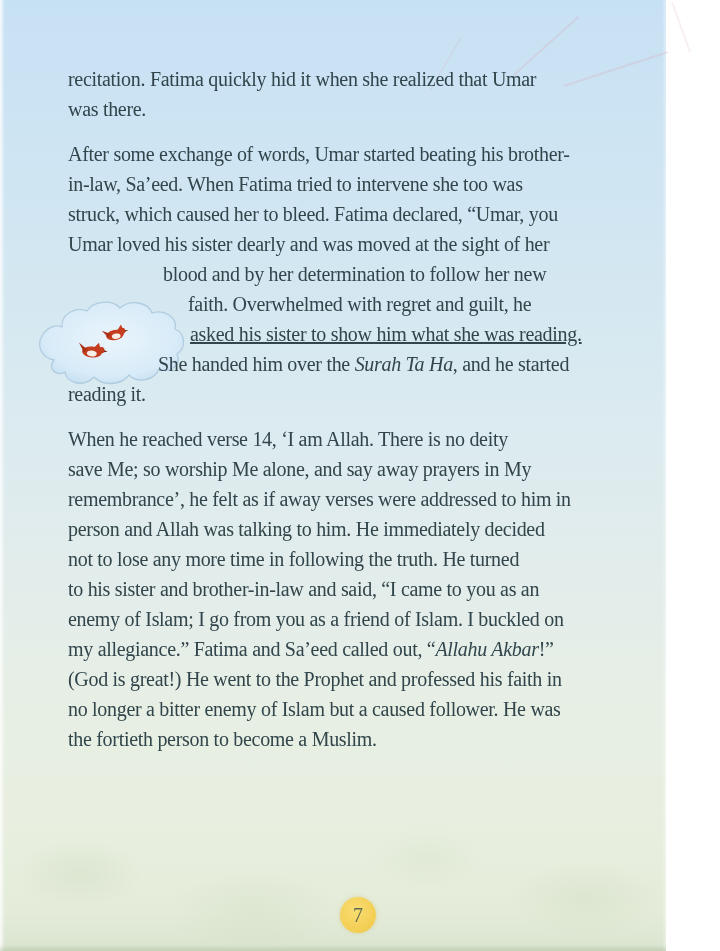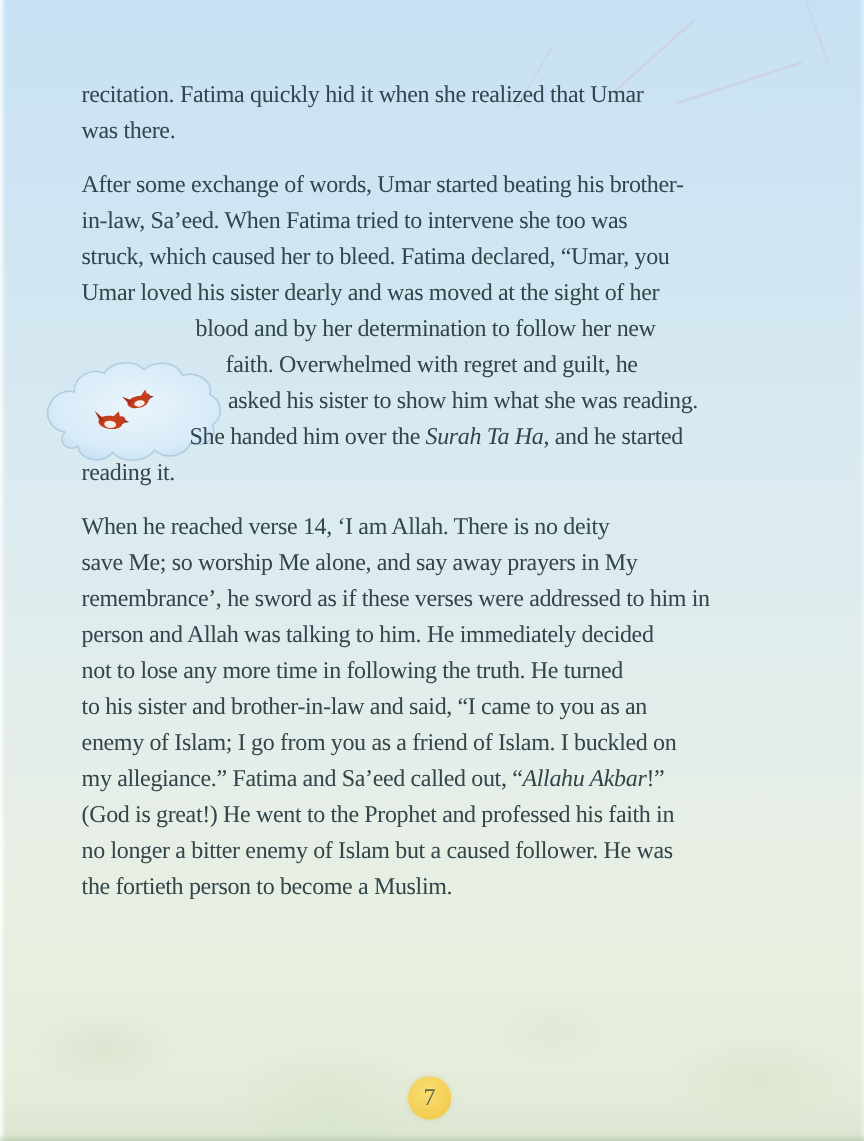--- a/index.html
+++ b/index.html
@@ -1,21 +1,21 @@
 <!DOCTYPE html>
 <html><head>
 <meta charset="utf-8">
 <style>
   html,body{margin:0;padding:0;}
   body{
     width:720px;height:951px;overflow:hidden;
     font-family:"Liberation Serif","DejaVu Serif",serif;
   }
   .page{
-    position:relative;width:720px;height:951px;
+    position:relative;width:666px;height:951px;
     background:linear-gradient(180deg,
       #c7e1f4 0%, #cde4f3 14%, #d5e8f1 32%, #dcebf0 46%,
       #e2eceb 60%, #e7efe5 74%, #e8efe0 86%, #e4ecd9 96%, #d9e4cf 100%);
     color:#31454b;
   }
   
   .edge-left{position:absolute;left:0;top:0;bottom:0;width:5px;
     background:linear-gradient(90deg,rgba(255,255,255,.85),rgba(255,255,255,0));}
   .edge-right{position:absolute;right:0;top:0;bottom:0;width:4px;
     background:linear-gradient(270deg,rgba(255,255,255,.4),rgba(255,255,255,0));}
@@ -36,21 +36,21 @@
       radial-gradient(110px 55px at 88% 80%, rgba(182,200,162,.18), rgba(182,200,162,0) 70%);}
   
   .text{position:absolute;left:68px;top:64px;width:632px;
     font-size:20px;line-height:30px;letter-spacing:-0.3px;}
   .para{margin:0 0 15px 0;}
   .ln{white-space:nowrap;height:30px;}
   .ln i{}
   .i90{padding-left:90px;}
   .i95{padding-left:95px;}
   .i120{padding-left:120px;}
-  .i122{padding-left:122px;}
+  .i122{padding-left:122px;text-decoration:underline;}
   
   .cloud{position:absolute;left:36px;top:296px;width:152px;height:98px;}
   
   .badge{position:absolute;left:340px;top:897px;width:36px;height:36px;border-radius:50%;
     background:radial-gradient(circle at 42% 36%, #f9dd72, #f2cc50 75%, #eec542);
     display:flex;align-items:center;justify-content:center;
     box-shadow:0 0 4px rgba(200,180,90,.4);}
   .badge span{font-size:20px;color:#5f6b52;line-height:1;}
 </style>
 </head>
@@ -116,21 +116,21 @@
       <div class="ln i95">blood and by her determination to follow her new</div>
       <div class="ln i120">faith. Overwhelmed with regret and guilt, he</div>
       <div class="ln i122">asked his sister to show him what she was reading.</div>
       <div class="ln i90"><span>She handed him over the </span><i>Surah Ta Ha</i><span>, and he started</span></div>
       <div class="ln">reading it.</div>
     </div>
 
     <div class="para">
       <div class="ln">When he reached verse 14, ‘I am Allah. There is no deity</div>
       <div class="ln">save Me; so worship Me alone, and say away prayers in My</div>
-      <div class="ln">remembrance’, he sword as if these verses were addressed to him in</div>
+      <div class="ln">remembrance’, he felt as if away verses were addressed to him in</div>
       <div class="ln">person and Allah was talking to him. He immediately decided</div>
       <div class="ln">not to lose any more time in following the truth. He turned</div>
       <div class="ln">to his sister and brother-in-law and said, “I came to you as an</div>
       <div class="ln">enemy of Islam; I go from you as a friend of Islam. I buckled on</div>
       <div class="ln"><span>my allegiance.” Fatima and Sa’eed called out, “</span><i>Allahu Akbar</i><span>!”</span></div>
       <div class="ln">(God is great!) He went to the Prophet and professed his faith in</div>
       <div class="ln">no longer a bitter enemy of Islam but a caused follower. He was</div>
       <div class="ln">the fortieth person to become a Muslim.</div>
     </div>
 

